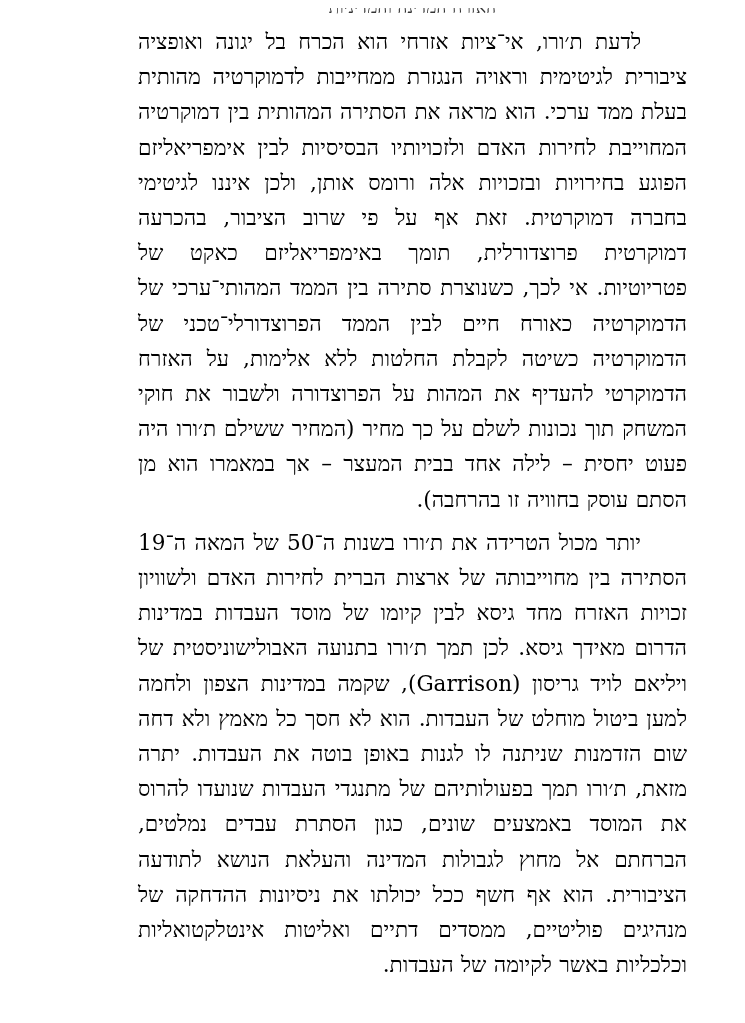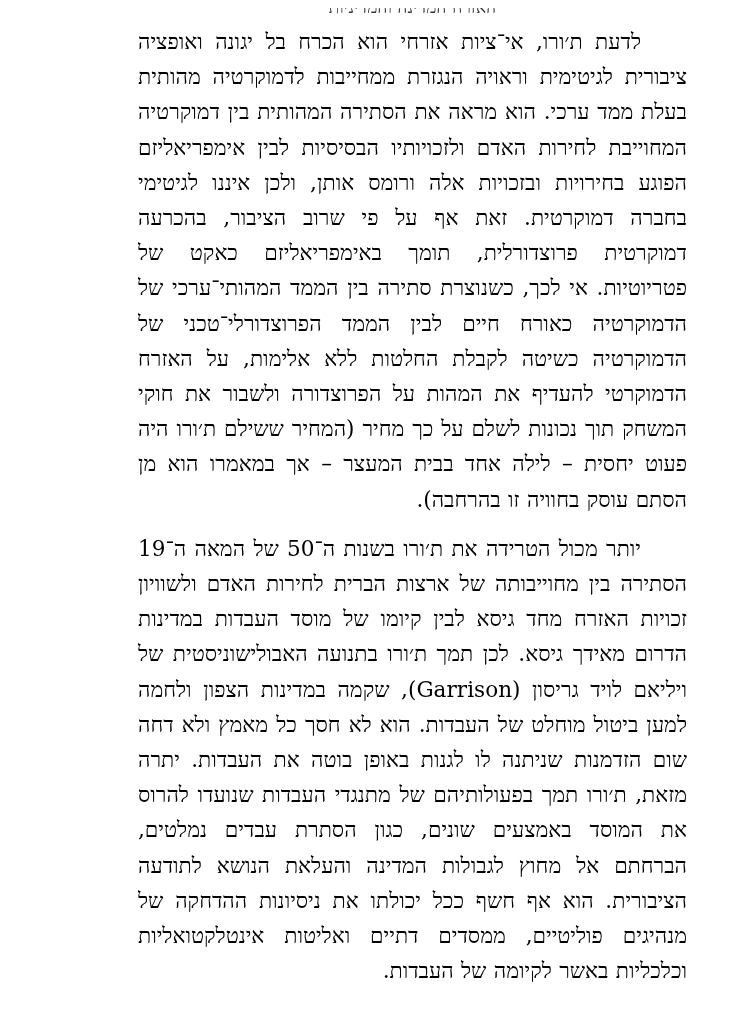--- a/index.html
+++ b/index.html
@@ -40,21 +40,21 @@
     direction: rtl;
     text-align: justify;
     text-align-last: right;
     font-size: 21.6px;
     line-height: 35.2px;
     margin: 0;
     padding: 0;
     word-spacing: 0.5px;
   }
   p.para + p.para {
-    margin-top: 14px;
+    margin-top: 8px;
   }
   p.para.indent {
     text-indent: 46px;
   }
 </style>
 </head>
 <body>
 
 <div class="page">
 

